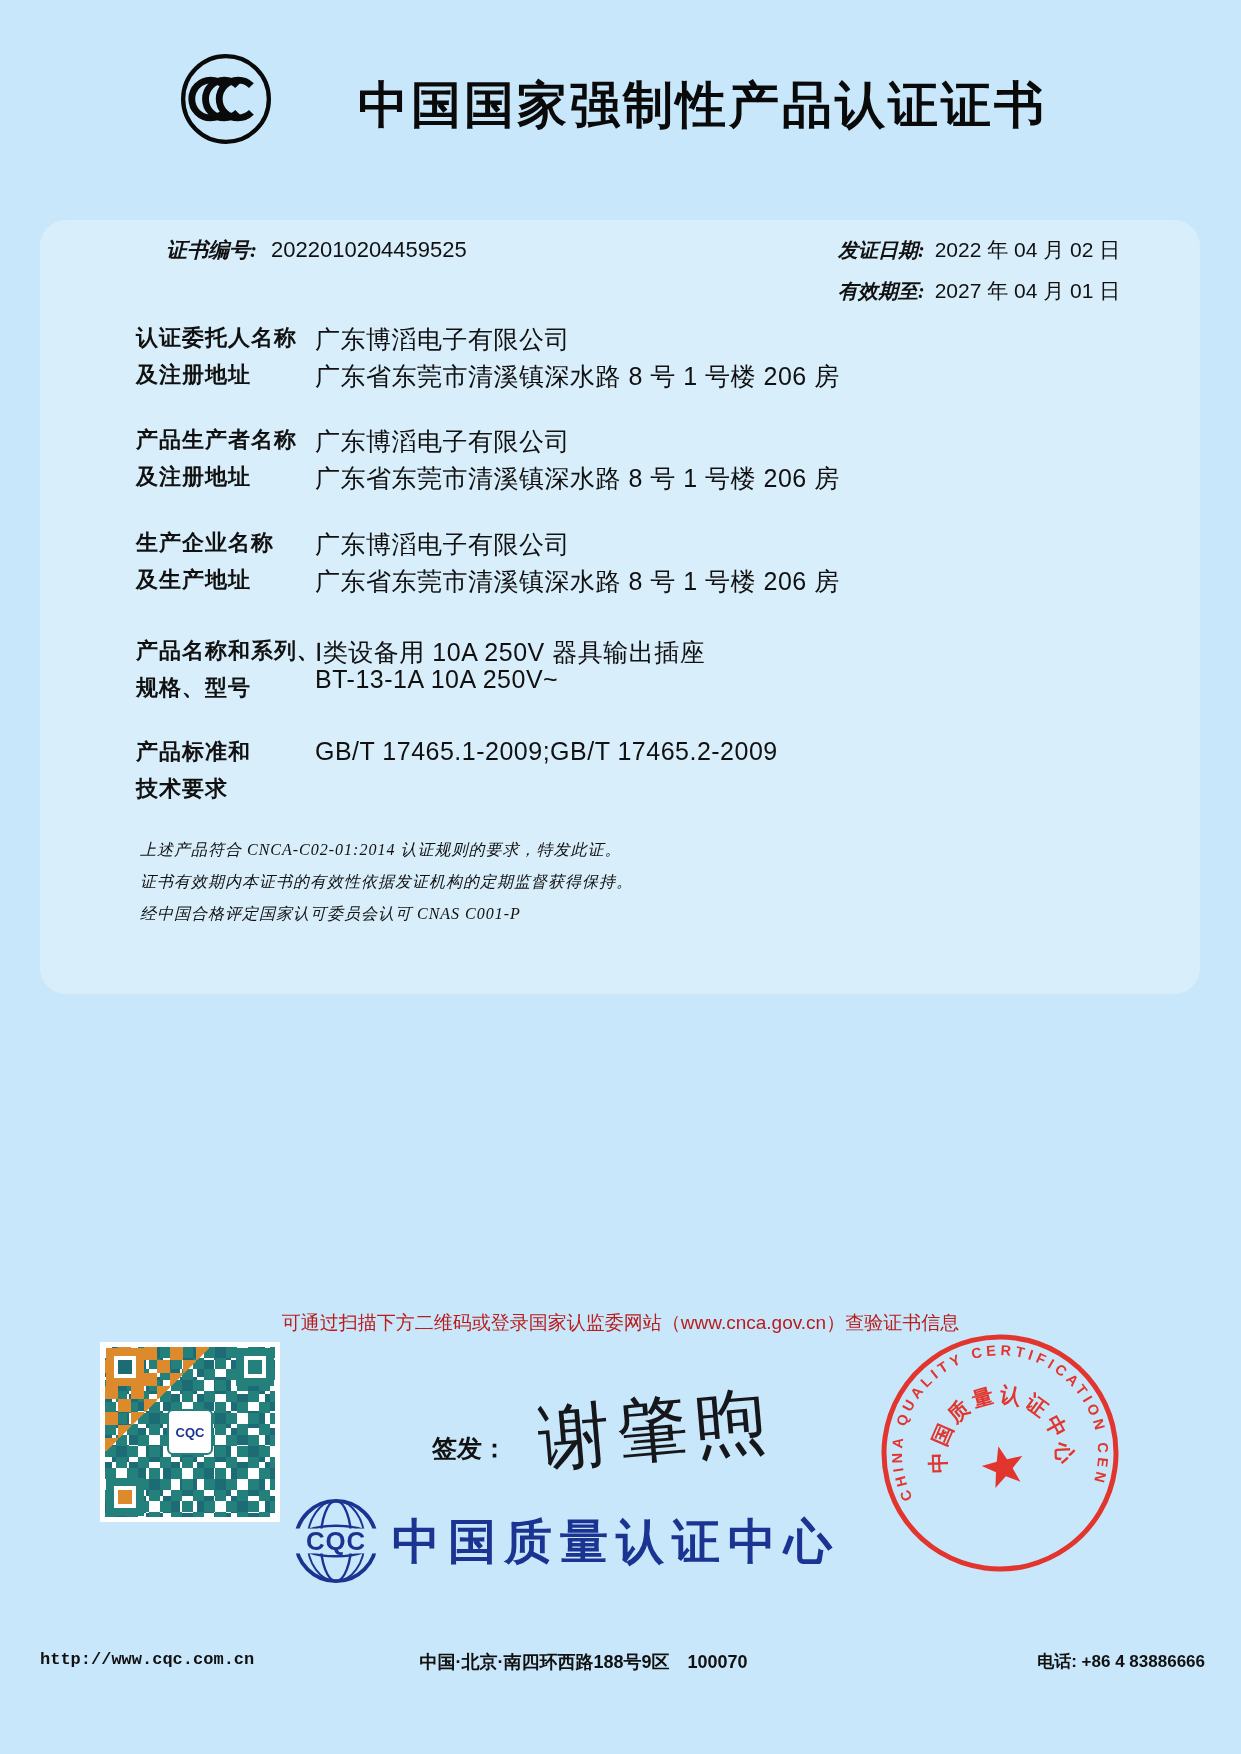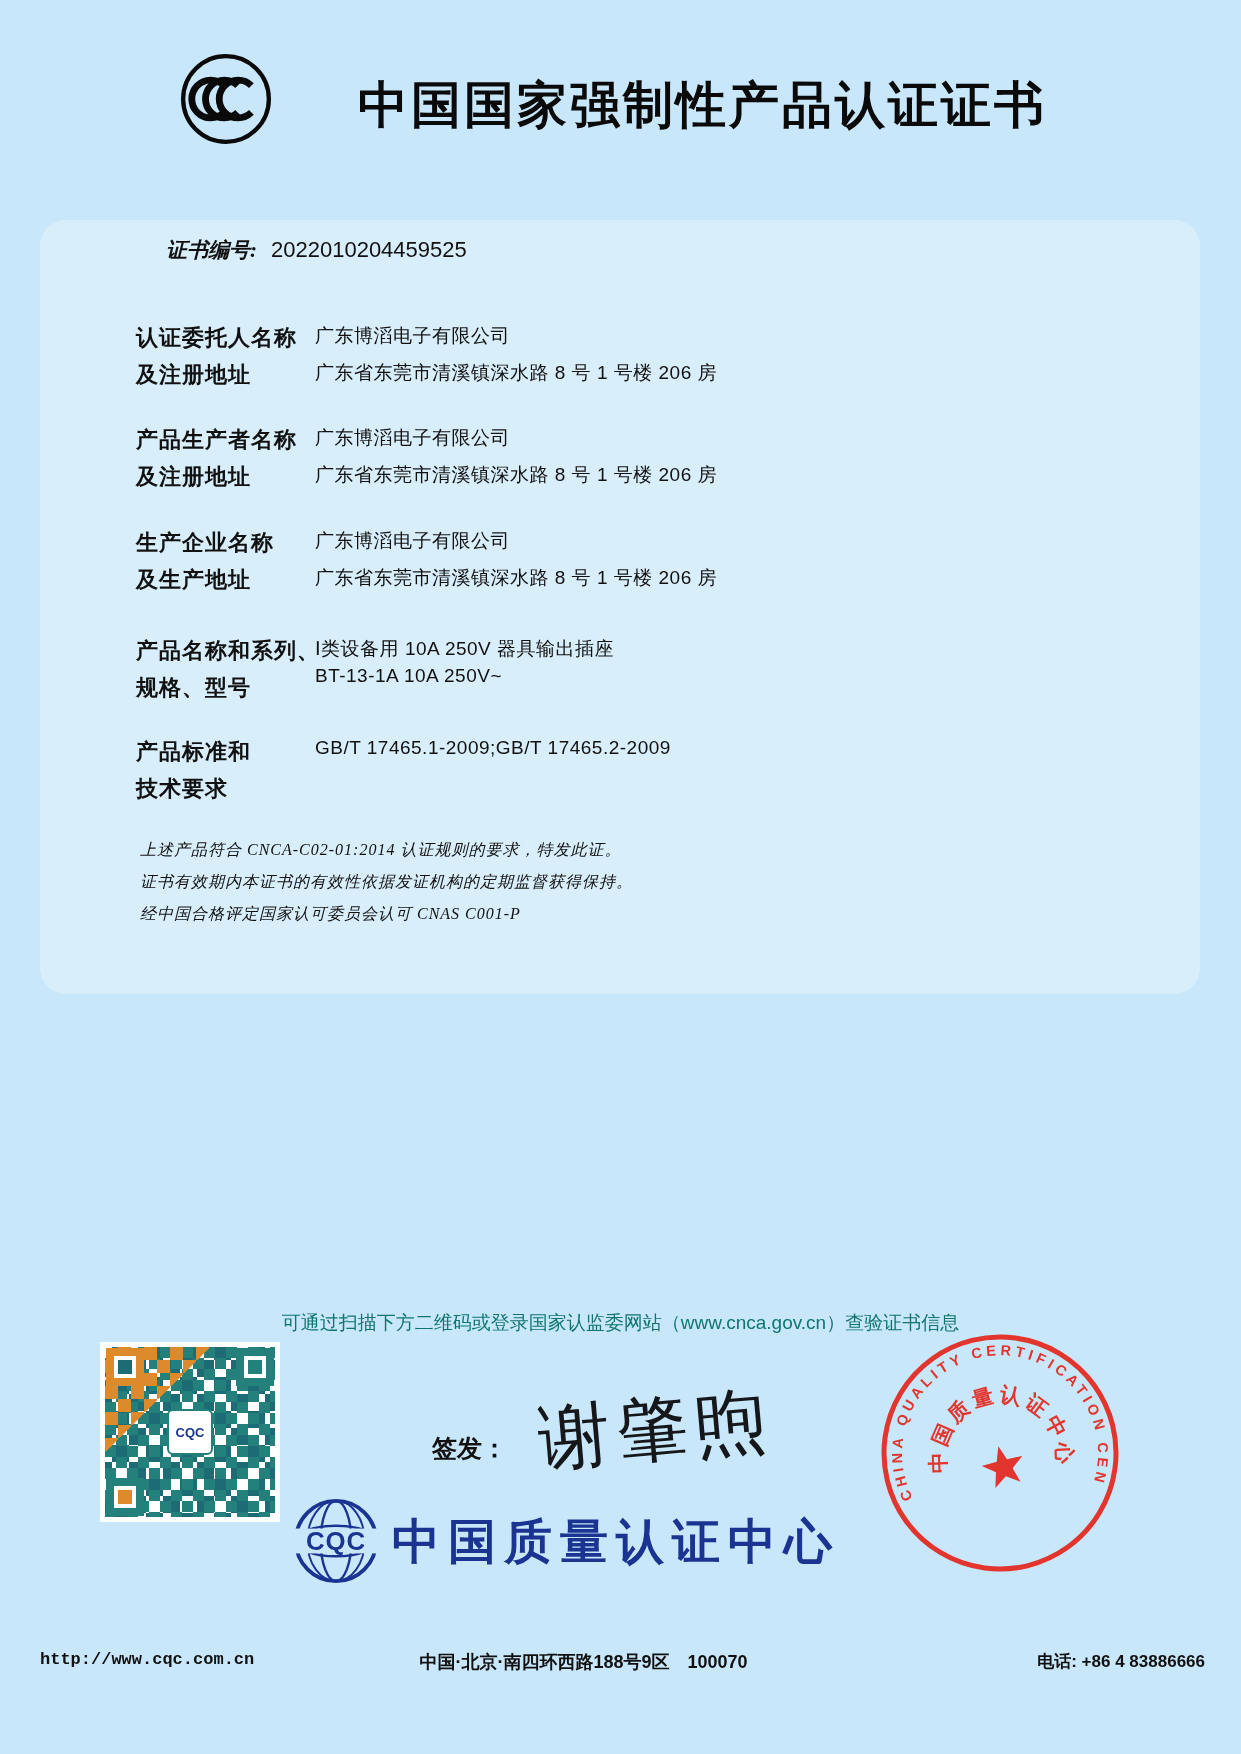--- a/index.html
+++ b/index.html
@@ -18,31 +18,31 @@
   .kai { font-family:"Liberation Serif", serif; font-style:italic; font-weight:700; }
 
   .meta-certno { position:absolute; left:126px; top:16px; font-size:21px; white-space:nowrap; }
   .meta-certno .val { font-style:normal; font-weight:400; font-family:"Liberation Sans",sans-serif; margin-left:14px; font-size:22px; }
   .meta-dates { position:absolute; left:798px; top:16px; font-size:20px; }
   .meta-dates .row { white-space:nowrap; margin-bottom:13px; }
   .meta-dates .val { font-style:normal; font-weight:400; font-family:"Liberation Sans",sans-serif; margin-left:10px; font-size:21px; }
 
   .field-row { position:absolute; left:0; width:1160px; }
   .field-row .lab { position:absolute; left:96px; font-size:22px; font-weight:700; white-space:nowrap; letter-spacing:1px; }
-  .field-row .val { position:absolute; left:275px; font-size:19px; font-weight:400; white-space:nowrap; letter-spacing:0.5px; }
+  .field-row .val { position:absolute; left:275px; font-size:25px; font-weight:400; white-space:nowrap; letter-spacing:0.5px; }
   .l2 { top:37px; } .v2 { top:37px; }
   .row-1 { top:103px; } .row-2 { top:205px; } .row-3 { top:308px; }
   .row-4 { top:416px; } .row-4 .v2 { top:29px; }
   .row-5 { top:517px; }
 
   .statements { position:absolute; left:100px; top:620px; font-size:16px; font-weight:400; }
   .statements .st { margin-bottom:11px; white-space:nowrap; letter-spacing:1px; font-style:italic; font-family:"Liberation Serif",serif; }
 
   
-  .verify-note { position:absolute; left:0; top:1310px; width:1241px; text-align:center; font-size:19px; color:#0f766e; }
+  .verify-note { position:absolute; left:0; top:1310px; width:1241px; text-align:center; font-size:19px; color:#b91c1c; }
 
   
   .qr { position:absolute; left:100px; top:1342px; width:180px; height:180px; background:#fff; }
   .qr-pattern { position:absolute; inset:5px;
     background-color:#fff;
     background-image:
       conic-gradient(#23807a 25%, #0000 0 50%, #23807a 0 75%, #0000 0),
       conic-gradient(#1d6b74 25%, #0000 0 50%, #1d6b74 0 75%, #0000 0);
     background-size:22px 22px, 34px 34px;
     background-position:0 0, 7px 13px; }
@@ -94,20 +94,28 @@
     <path d="M 85.6,40.4 A 22,22 0 1 0 85.6,71.6" fill="none" stroke="#0a0a0a" stroke-width="8"></path>
   </svg>
   <h1 class="page-title">中国国家强制性产品认证证书</h1>
 
   <section class="panel">
 
     <div class="meta-certno">
       <span class="kai">证书编号:</span><span class="val">2022010204459525</span>
     </div>
 
+    <div class="meta-dates">
+      <div class="row">
+        <span class="kai">发证日期:</span><span class="val">2022 年 04 月 02 日</span>
+      </div>
+      <div class="row">
+        <span class="kai">有效期至:</span><span class="val">2027 年 04 月 01 日</span>
+      </div>
+    </div>
 
     <div class="field-row row-1">
       <span class="lab">认证委托人名称</span>
       <span class="val">广东博滔电子有限公司</span>
       <span class="lab l2">及注册地址</span>
       <span class="val v2">广东省东莞市清溪镇深水路 8 号 1 号楼 206 房</span>
     </div>
 
     <div class="field-row row-2">
       <span class="lab">产品生产者名称</span>

